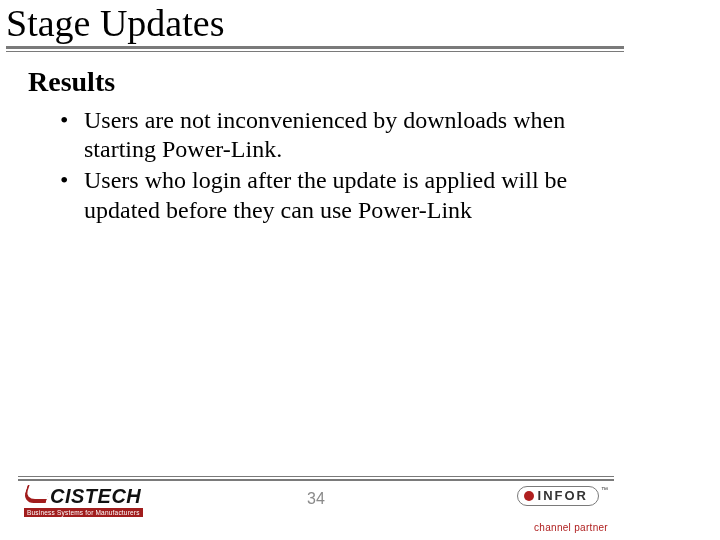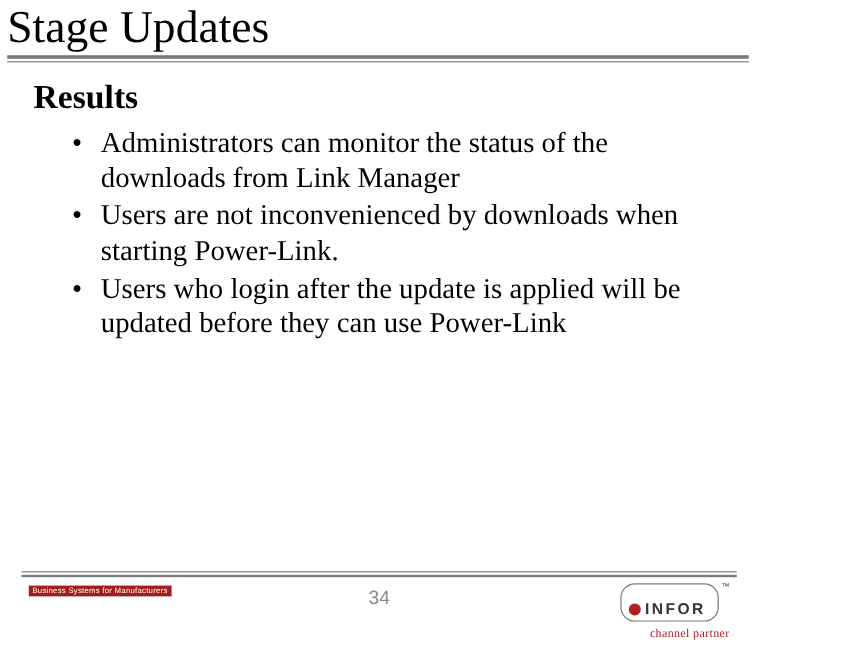--- a/index.html
+++ b/index.html
@@ -139,21 +139,21 @@
     right: 24px;
     width: 150px;
     text-align: right;
   }
   .logo-right .pill {
     display: inline-flex;
     align-items: center;
     gap: 4px;
     border: 1px solid #7a7a7a;
     border-radius: 12px;
-    padding: 13px 10px 1px 6px;
+    padding: 1px 10px 1px 6px;
     font-size: 13px;
     font-weight: 700;
     letter-spacing: 2px;
     color: #333;
     line-height: 1.2;
   }
   .logo-right .dot {
     width: 10px; height: 10px;
     border-radius: 50%;
     background: #b02020;
@@ -161,55 +161,57 @@
   }
   .logo-right .tm {
     font-size: 7px;
     vertical-align: top;
     margin-left: 2px;
     color: #333;
   }
   .logo-right .sub {
     font-size: 10px;
     color: #b02020;
-    margin-top: 5px;
+    margin-top: 16px;
     letter-spacing: 0.3px;
-    font-family: Liberation Serif, serif;
   }
 </style>
 </head>
 <body>
 
 <div class="slide">
 
   <div class="title-block">
     <h1 class="title">Stage Updates</h1>
     <div class="title-rule">
       <div class="thick"></div>
       <div class="thin"></div>
     </div>
   </div>
 
   <div class="body">
     <h2 class="subhead">Results</h2>
     <ul class="bullets">
-      <li>Administrators can monitor the status of the downloads from Link Manager</li>
       <li>Users are not inconvenienced by downloads when starting Power-Link.</li>
       <li>Users who login after the update is applied will be updated before they can use Power-Link</li>
     </ul>
   </div>
 
   <div class="footer">
     <div class="footer-rule">
       <div class="thin"></div>
       <div class="thick"></div>
     </div>
     <div class="page-num">34</div>
 
     <div class="logo logo-left">
+      <span class="big">
+        <span class="swoosh"></span>
+        <span>CISTECH</span>
+      </span>
       <span class="tag">Business Systems for Manufacturers</span>
     </div>
 
     <div class="logo logo-right">
       <span class="pill">
         <span class="dot"></span>
         <span>INFOR</span>
       </span><span class="tm">™</span>
       <div class="sub">channel partner</div>
     </div>

